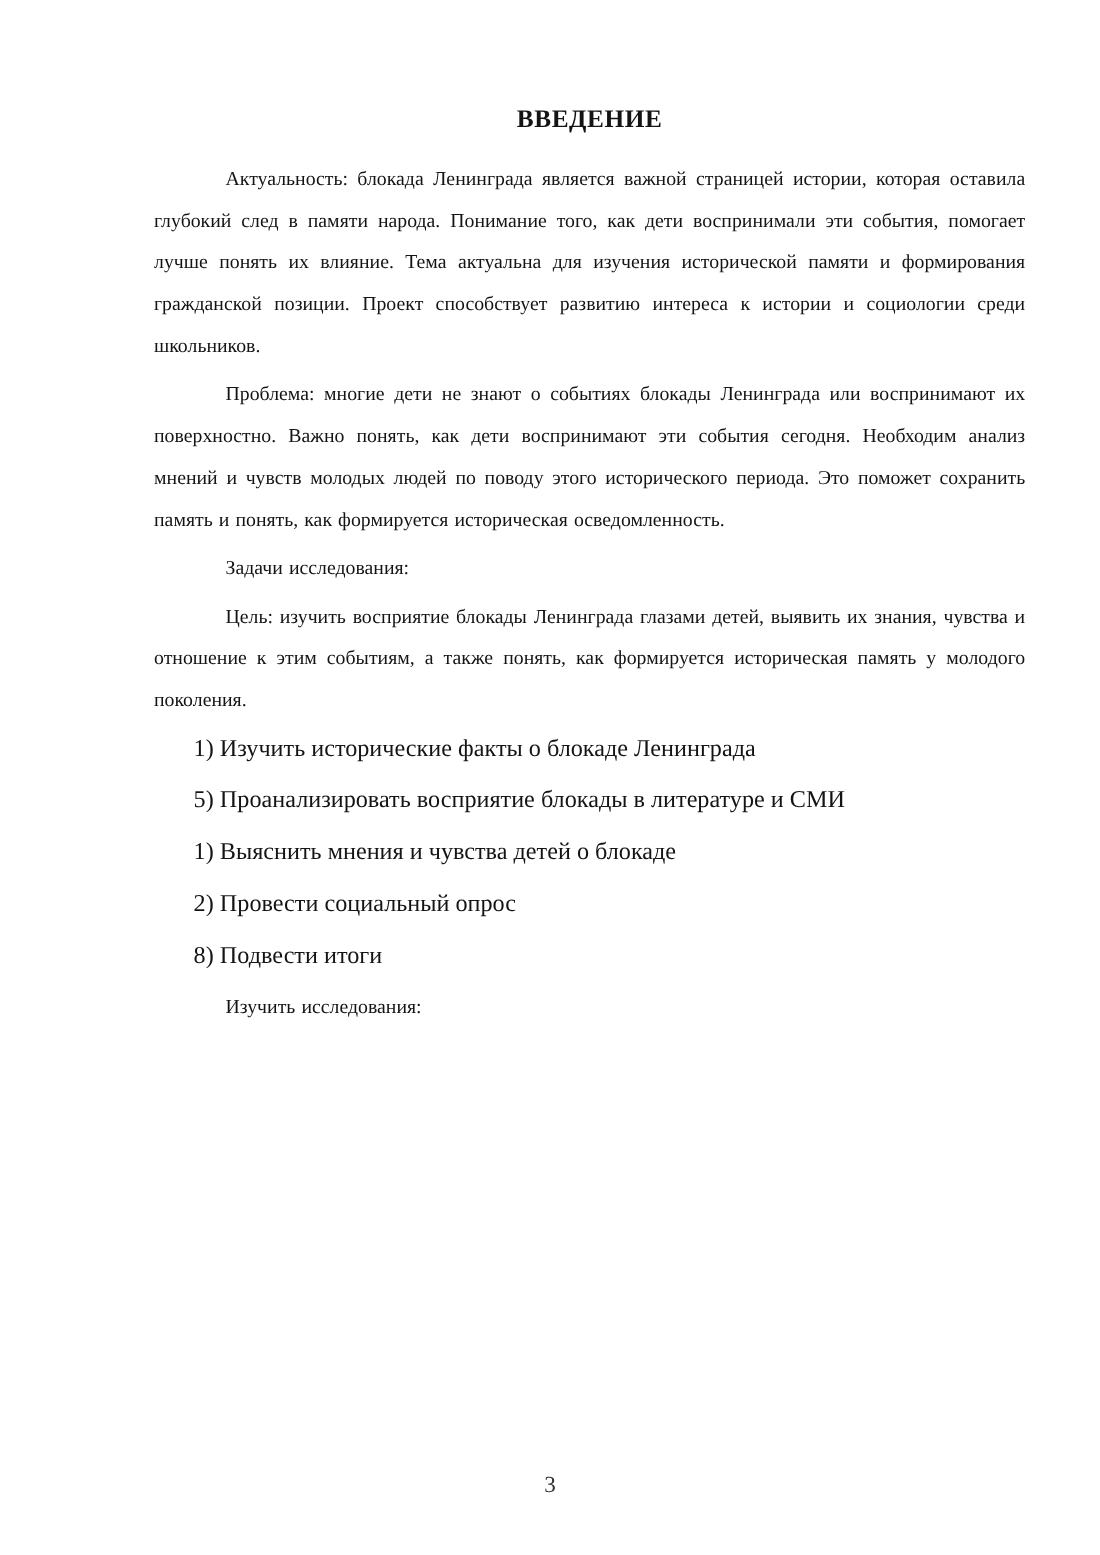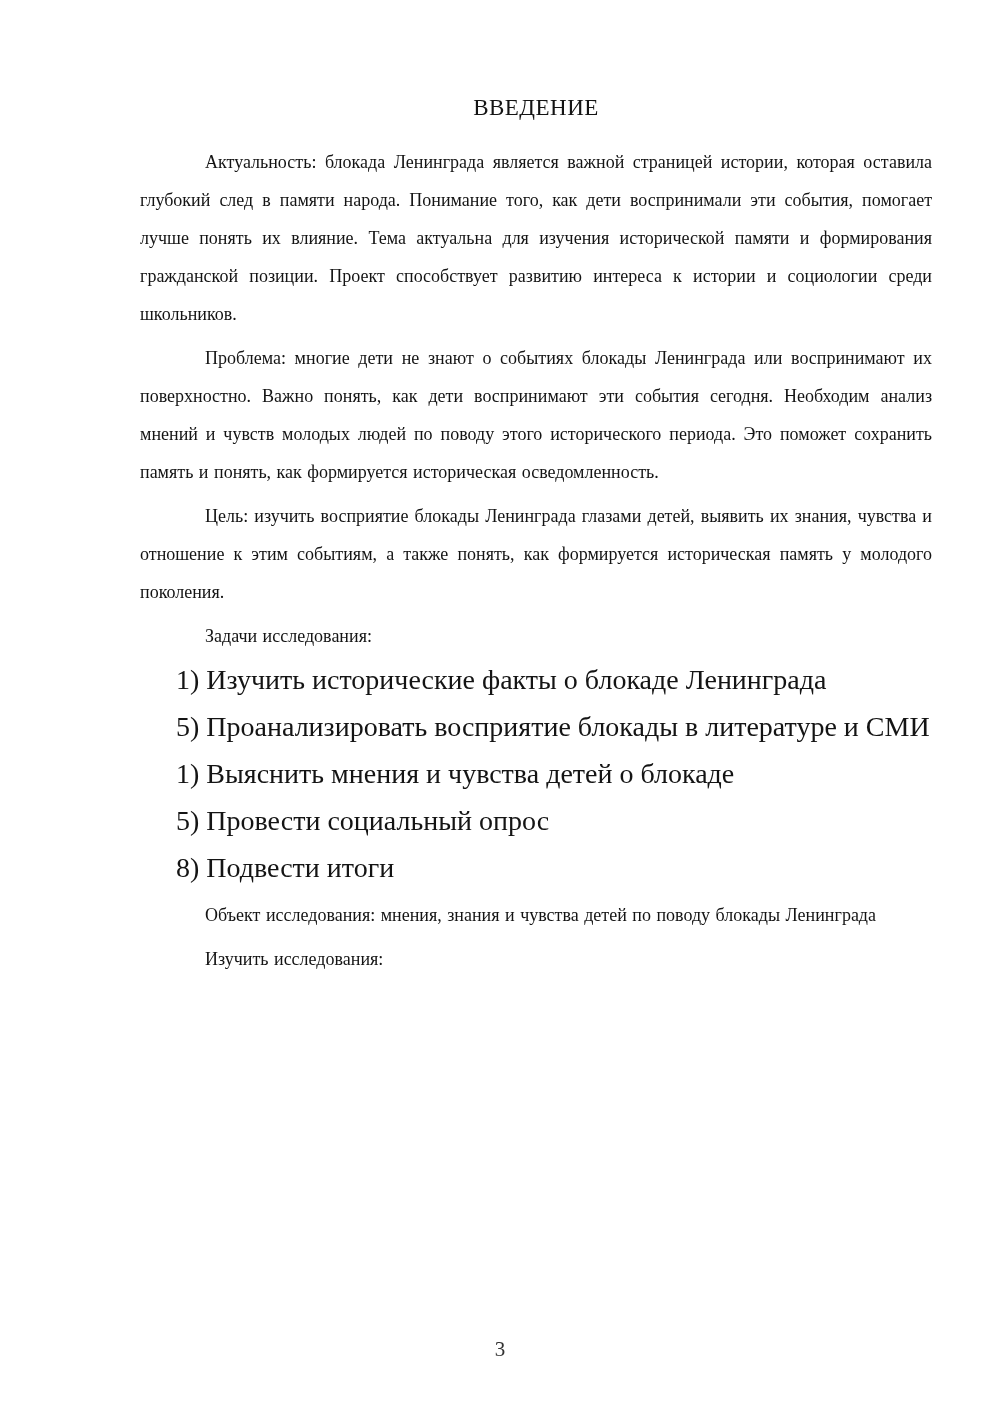--- a/index.html
+++ b/index.html
@@ -15,37 +15,37 @@
   }
   .page {
     position: absolute;
     inset: 0;
     padding: 95px 68px 0 140px;
     background: #ffffff;
   }
   .doc-title {
     text-align: center;
     font-size: 23px;
-    font-weight: normal;
+    font-weight: bold;
     letter-spacing: 0.5px;
     margin-bottom: 22px;
   }
   .para {
     font-size: 18px;
     line-height: 38px;
     text-align: justify;
     text-indent: 65px;
     margin-bottom: 6px;
     word-spacing: 1px;
   }
   .tasks {
     margin: 5px 0 8px 36px;
   }
   .task {
-    font-size: 28px;
+    font-size: 22px;
     line-height: 38px;
     text-align: left;
     margin-bottom: 9px;
   }
   .page-number {
     position: absolute;
     left: 0;
     bottom: 52px;
     width: 100%;
     text-align: center;
@@ -57,33 +57,32 @@
 <body>
 
 <div class="page">
 
   <h1 class="doc-title">ВВЕДЕНИЕ</h1>
 
   <p class="para">Актуальность: блокада Ленинграда является важной страницей истории, которая оставила глубокий след в памяти народа. Понимание того, как дети воспринимали эти события, помогает лучше понять их влияние. Тема актуальна для изучения исторической памяти и формирования гражданской позиции. Проект способствует развитию интереса к истории и социологии среди школьников.</p>
 
   <p class="para">Проблема: многие дети не знают о событиях блокады Ленинграда или воспринимают их поверхностно. Важно понять, как дети воспринимают эти события сегодня. Необходим анализ мнений и чувств молодых людей по поводу этого исторического периода. Это поможет сохранить память и понять, как формируется историческая осведомленность.</p>
 
+  <p class="para">Задачи исследования:</p>
+
   <p class="para">Цель: изучить восприятие блокады Ленинграда глазами детей, выявить их знания, чувства и отношение к этим событиям, а также понять, как формируется историческая память у молодого поколения.</p>
-
-  <p class="para">Задачи исследования:</p>
 
   <div class="tasks">
     <p class="task">1) Изучить исторические факты о блокаде Ленинграда</p>
     <p class="task">5) Проанализировать восприятие блокады в литературе и СМИ</p>
     <p class="task">1) Выяснить мнения и чувства детей о блокаде</p>
-    <p class="task">5) Провести социальный опрос</p>
+    <p class="task">2) Провести социальный опрос</p>
     <p class="task">8) Подвести итоги</p>
   </div>
 
-  <p class="para">Объект исследования: мнения, знания и чувства детей по поводу блокады Ленинграда</p>
 
 
 
   <p class="para">Изучить исследования:</p>
 
   <div class="page-number">3</div>
 
 </div>
 
 </body></html>

